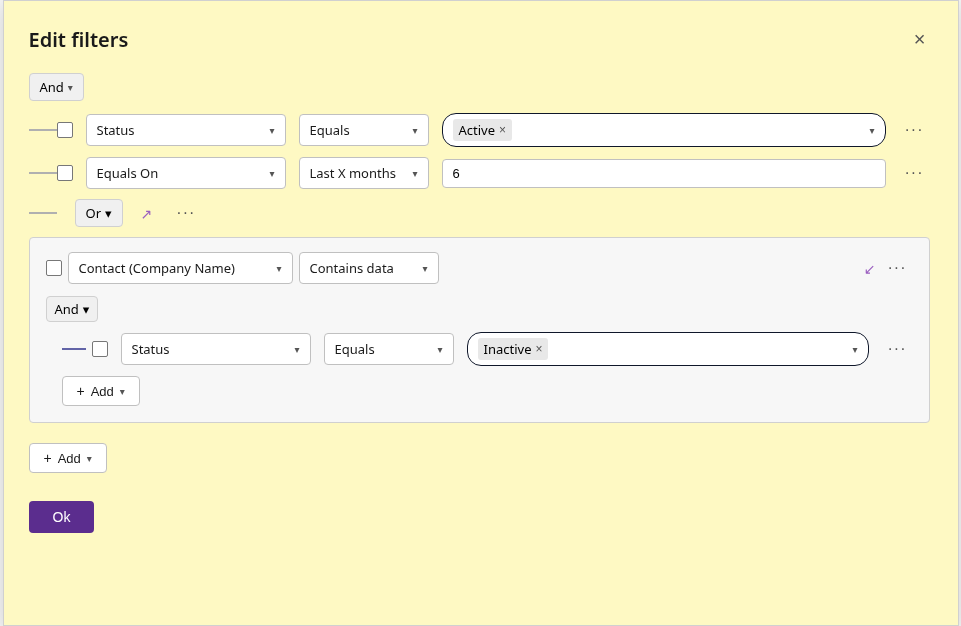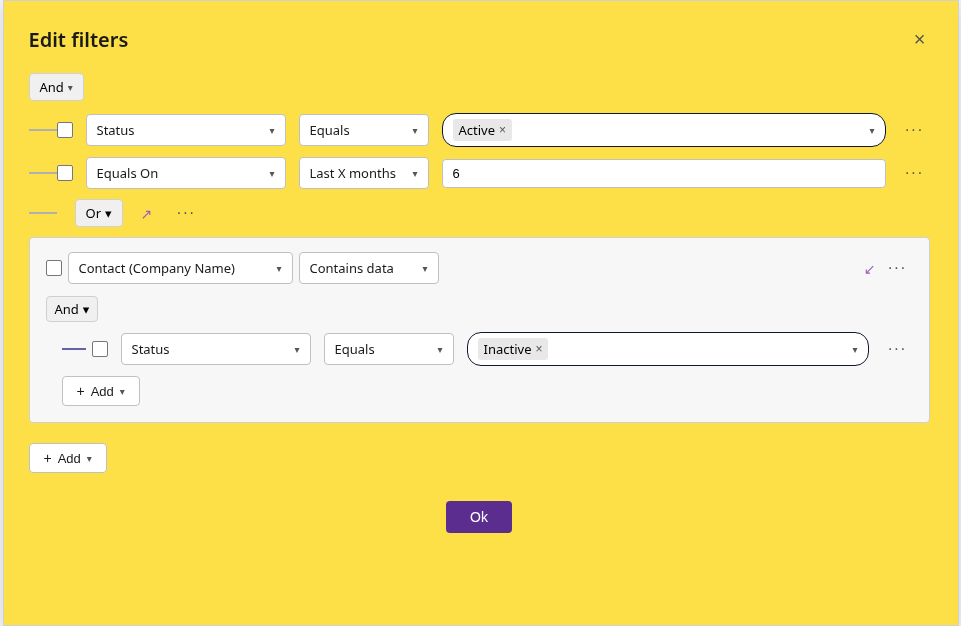--- a/index.html
+++ b/index.html
@@ -6,21 +6,21 @@
     body {
       font-family: 'Segoe UI', system-ui, sans-serif;
       font-size: 14px;
       background: #f5f5f5;
       display: flex;
       align-items: center;
       justify-content: center;
       min-height: 100vh;
     }
     .dialog {
-      background: #fde047;
+      background: #fef9c3;
       width: 956px;
       min-height: 626px;
       border: 1px solid #d0d0d0;
       box-shadow: 0 4px 20px rgba(0,0,0,0.15);
       padding: 24px 28px 28px 25px;
       position: relative;
     }
     .dialog-header {
       display: flex;
       align-items: center;
@@ -268,21 +268,20 @@
     .bottom-area {
       margin-top: 16px;
     }
 
     
     .dialog-footer {
       display: flex;
       align-items: center;
       gap: 13px;
       margin-top: 28px;
-      flex-direction: column;
     }
     .ok-btn {
       background: #5b2d8e;
       color: #fff;
       border: none;
       border-radius: 4px;
       padding: 8px 24px;
       font-size: 14px;
       font-weight: 500;
       cursor: pointer;

